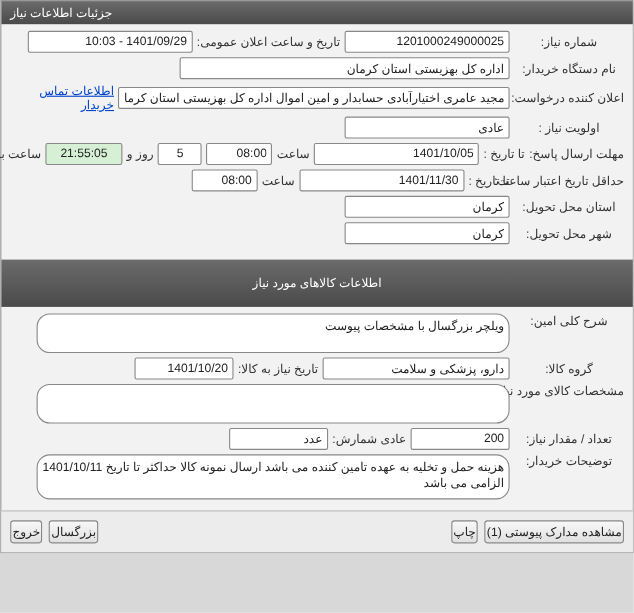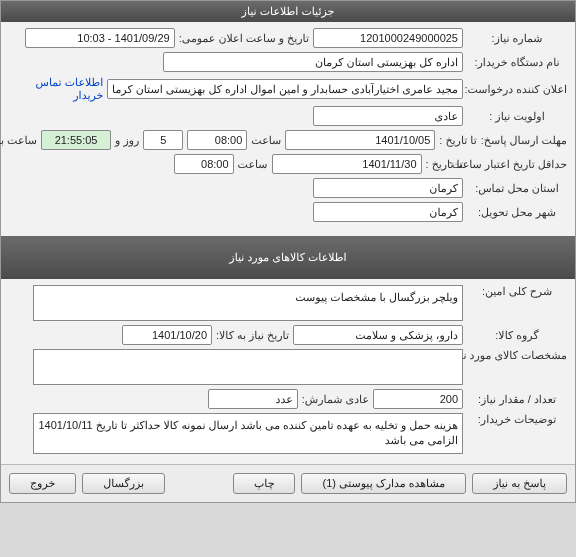--- a/index.html
+++ b/index.html
@@ -12,21 +12,21 @@
   }
   .window {
     background: #f2f2f2;
     border: 1px solid #999;
   }
   .titlebar {
     background: linear-gradient(#6b6b6b, #4a4a4a);
     color: #fff;
     padding: 4px 8px;
     font-size: 11px;
-    text-align: center;
+    text-align: left;
   }
   .section-header {
     background: linear-gradient(#6b6b6b, #4a4a4a);
     color: #fff;
     padding: 15px 8px;
     font-size: 11px;
     text-align: center;
     margin-top: 4px;
   }
   .form-area {
@@ -65,51 +65,52 @@
   .field-xxs { width: 40px; }
   .field-long { width: 380px; }
   .field-time {
     width: 70px;
     background: #d6f0d6;
     text-align: center;
   }
   .textarea {
     background: #fff;
     border: 1px solid #888;
-    border-radius: 0;
+    border-radius: 12px;
     padding: 4px;
     font-size: 11px;
     width: 430px;
     min-height: 36px;
     color: #222;
     line-height: 1.4;
   }
   .btn {
     background: linear-gradient(#f8f8f8, #e0e0e0);
     border: 1px solid #888;
     border-radius: 3px;
-    padding: 3px 20px;
+    padding: 3px 1px;
     font-size: 11px;
     font-family: inherit;
     cursor: pointer;
     color: #222;
   }
   .btn-bar {
     display: flex;
     gap: 6px;
     justify-content: flex-start;
     padding: 8px;
     background: #ececec;
     border-top: 1px solid #bbb;
   }
   .btn-bar .spacer { flex: 1; }
   .link-text {
     color: #0044cc;
     cursor: pointer;
     font-size: 11px;
+    text-decoration: underline;
   }
 </style>
 </head>
 <body>
 
 <div class="window">
 
   <div class="titlebar">
     <span>جزئیات اطلاعات نیاز</span>
   </div>
@@ -153,21 +154,21 @@
 
     <div class="row">
       <span class="label label-fixed">حداقل تاریخ اعتبار ساعت:</span>
       <span class="label">تا تاریخ :</span>
       <input class="field field-med" readonly="" value="1401/11/30" style="">
       <span class="label">ساعت</span>
       <input class="field field-xs" readonly="" value="08:00" style="">
     </div>
 
     <div class="row">
-      <span class="label label-fixed">استان محل تماس:</span>
+      <span class="label label-fixed">استان محل تحویل:</span>
       <input class="field field-med" readonly="" value="کرمان" style="">
     </div>
 
     <div class="row">
       <span class="label label-fixed">شهر محل تحویل:</span>
       <input class="field field-med" readonly="" value="کرمان" style="">
     </div>
 
   </div>
 
@@ -202,21 +203,20 @@
     </div>
 
     <div class="row" style="align-items:flex-start">
       <span class="label label-fixed">توضیحات خریدار:</span>
       <div class="textarea">هزینه حمل و تخلیه به عهده تامین کننده می باشد ارسال نمونه کالا حداکثر تا تاریخ 1401/10/11 الزامی  می باشد</div>
     </div>
 
   </div>
 
   <div class="btn-bar">
-    <button class="btn">پاسخ به نیاز</button>
     <button class="btn">مشاهده مدارک پیوستی (1)</button>
     <button class="btn">چاپ</button>
     <span class="spacer"></span>
     <button class="btn">بزرگسال</button>
     <button class="btn">خروج</button>
   </div>
 
 </div>
 
 </body></html>

